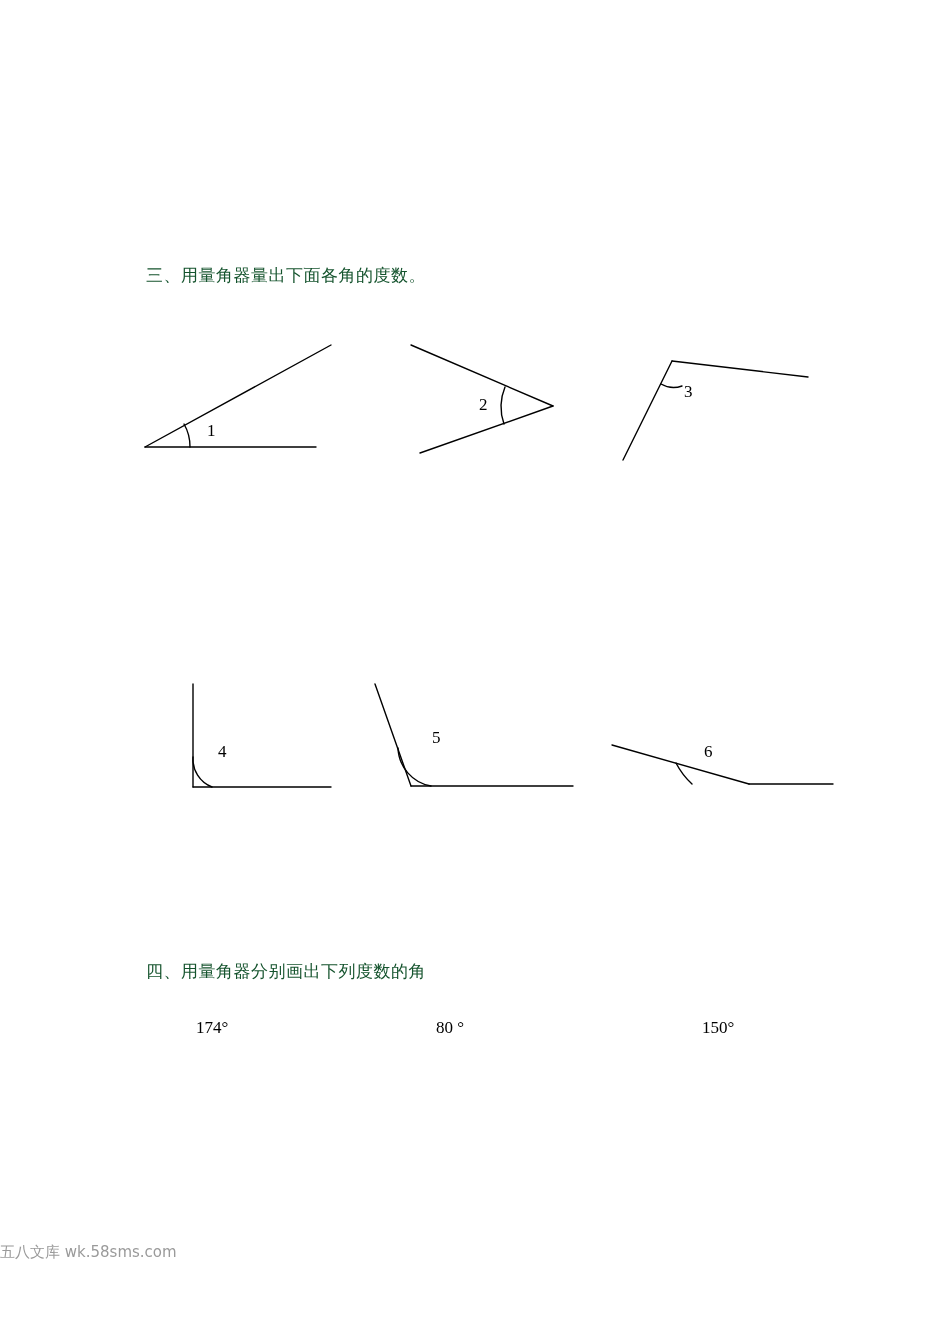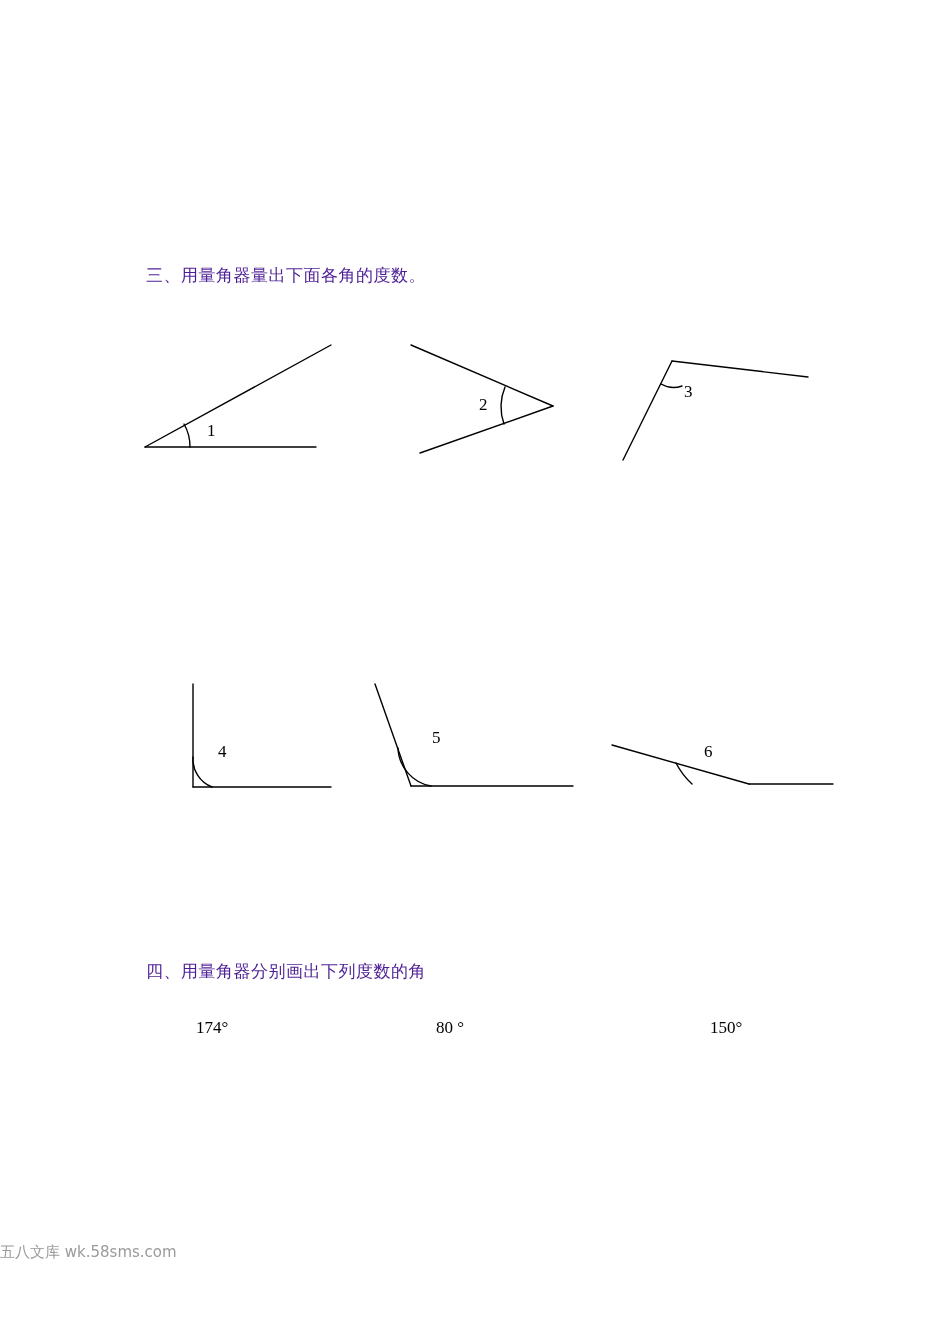--- a/index.html
+++ b/index.html
@@ -19,21 +19,21 @@
     position: absolute;
     top: 0; left: 0;
     width: 950px;
     height: 1344px;
   }
   .heading {
     position: absolute;
     font-family: "DejaVu Sans", sans-serif;
     font-size: 17px;
     letter-spacing: 0.5px;
-    color: #4c1d95;
+    color: #14532d;
     white-space: nowrap;
   }
   #heading-3 { left: 146px; top: 264px; }
   #heading-4 { left: 146px; top: 960px; text-align: center; }
 
   .angles-svg {
     position: absolute;
     left: 0;
     top: 0;
     width: 950px;
@@ -55,21 +55,21 @@
     height: 30px;
   }
   .draw-item {
     position: absolute;
     font-family: "Liberation Serif", serif;
     font-size: 17px;
     white-space: nowrap;
   }
   #draw-item-0 { left: 196px; top: 0; }
   #draw-item-1 { left: 436px; top: 0; }
-  #draw-item-2 { left: 702px; top: 0; margin-left: 8px; }
+  #draw-item-2 { left: 702px; top: 0; }
 
   .footer {
     position: absolute;
     left: 0;
     top: 1243px;
     width: 950px;
     text-align: left;
     font-family: "DejaVu Sans", sans-serif;
     font-size: 15px;
     color: #9a9a9a;

